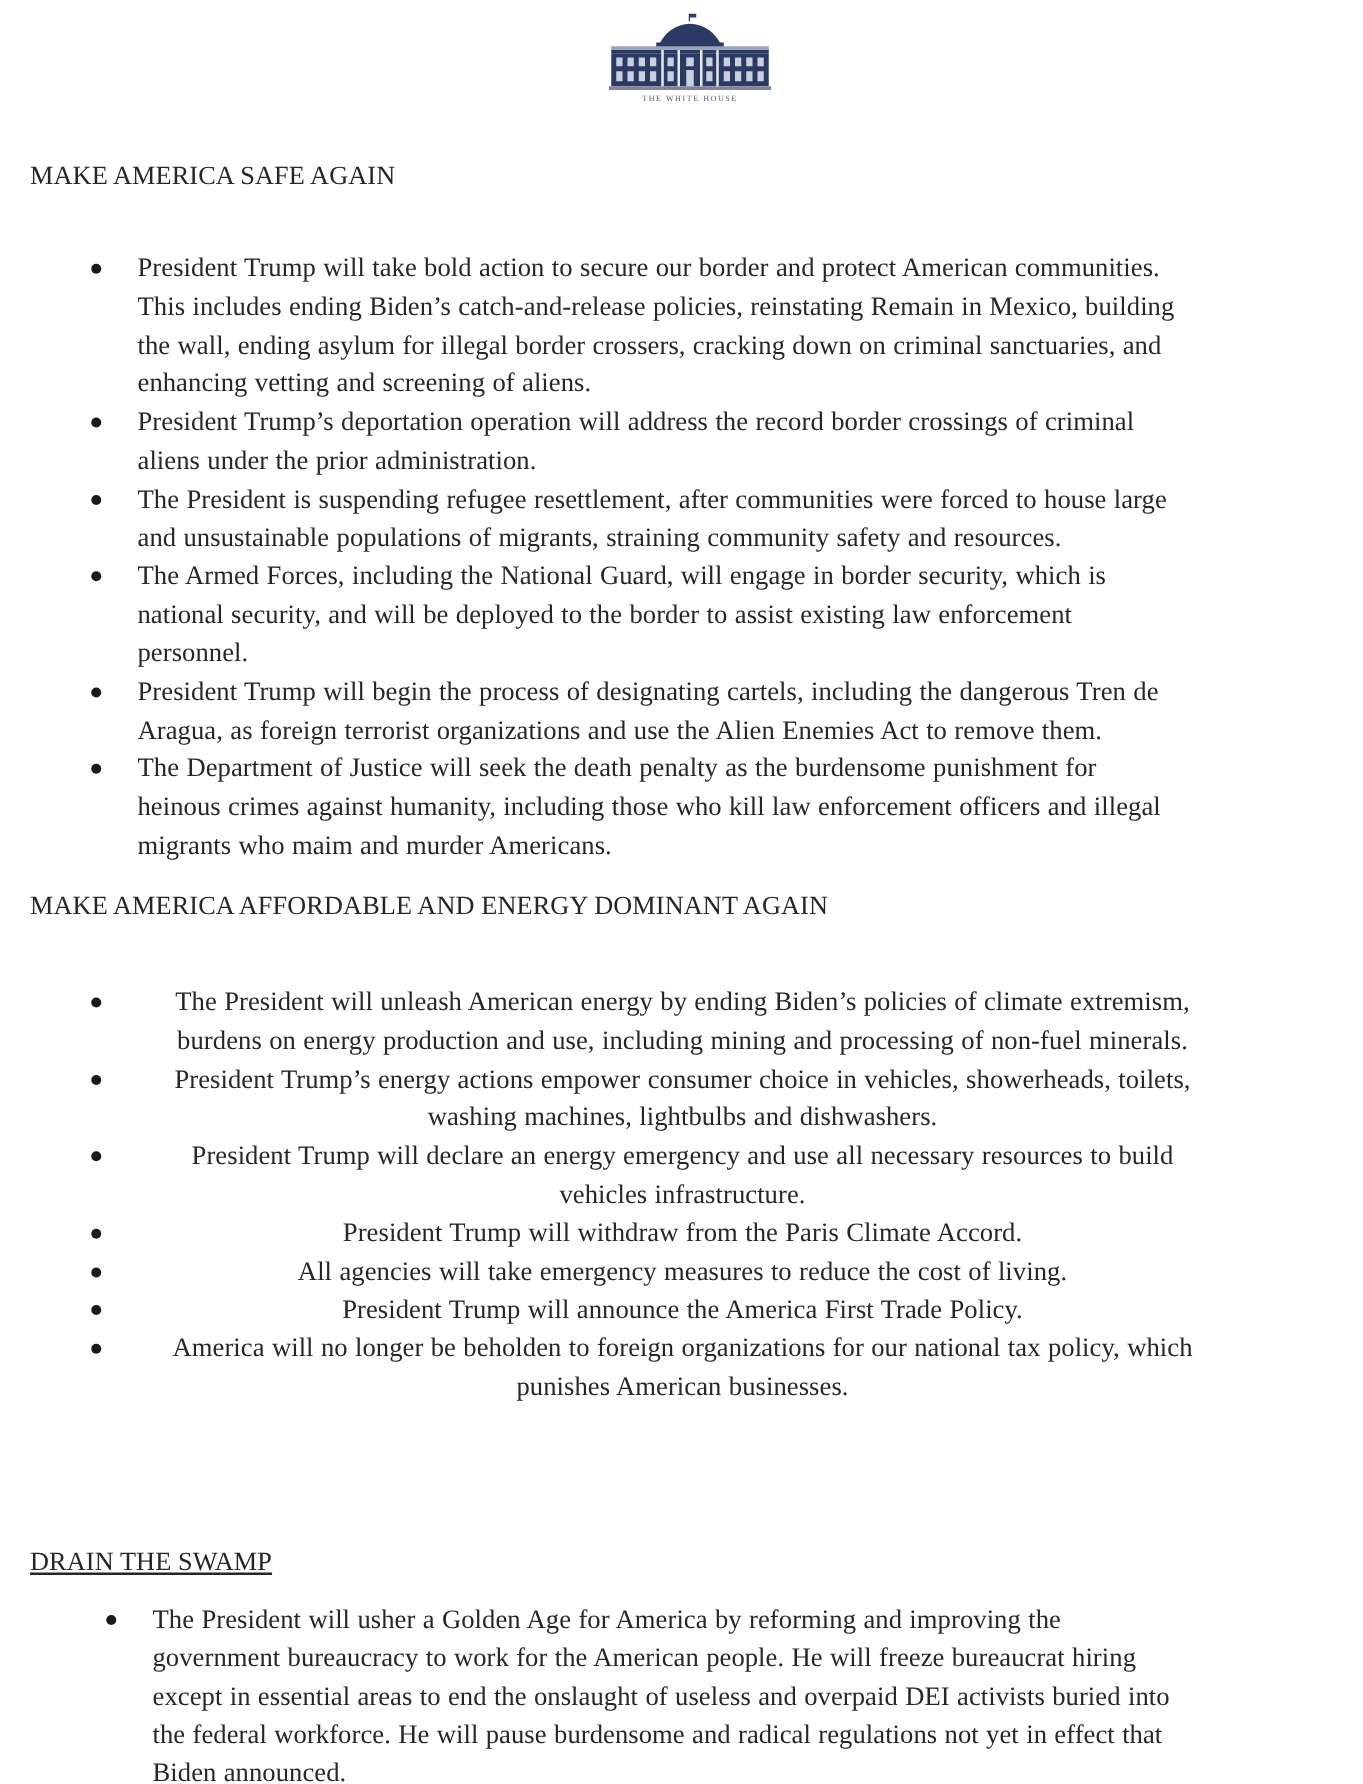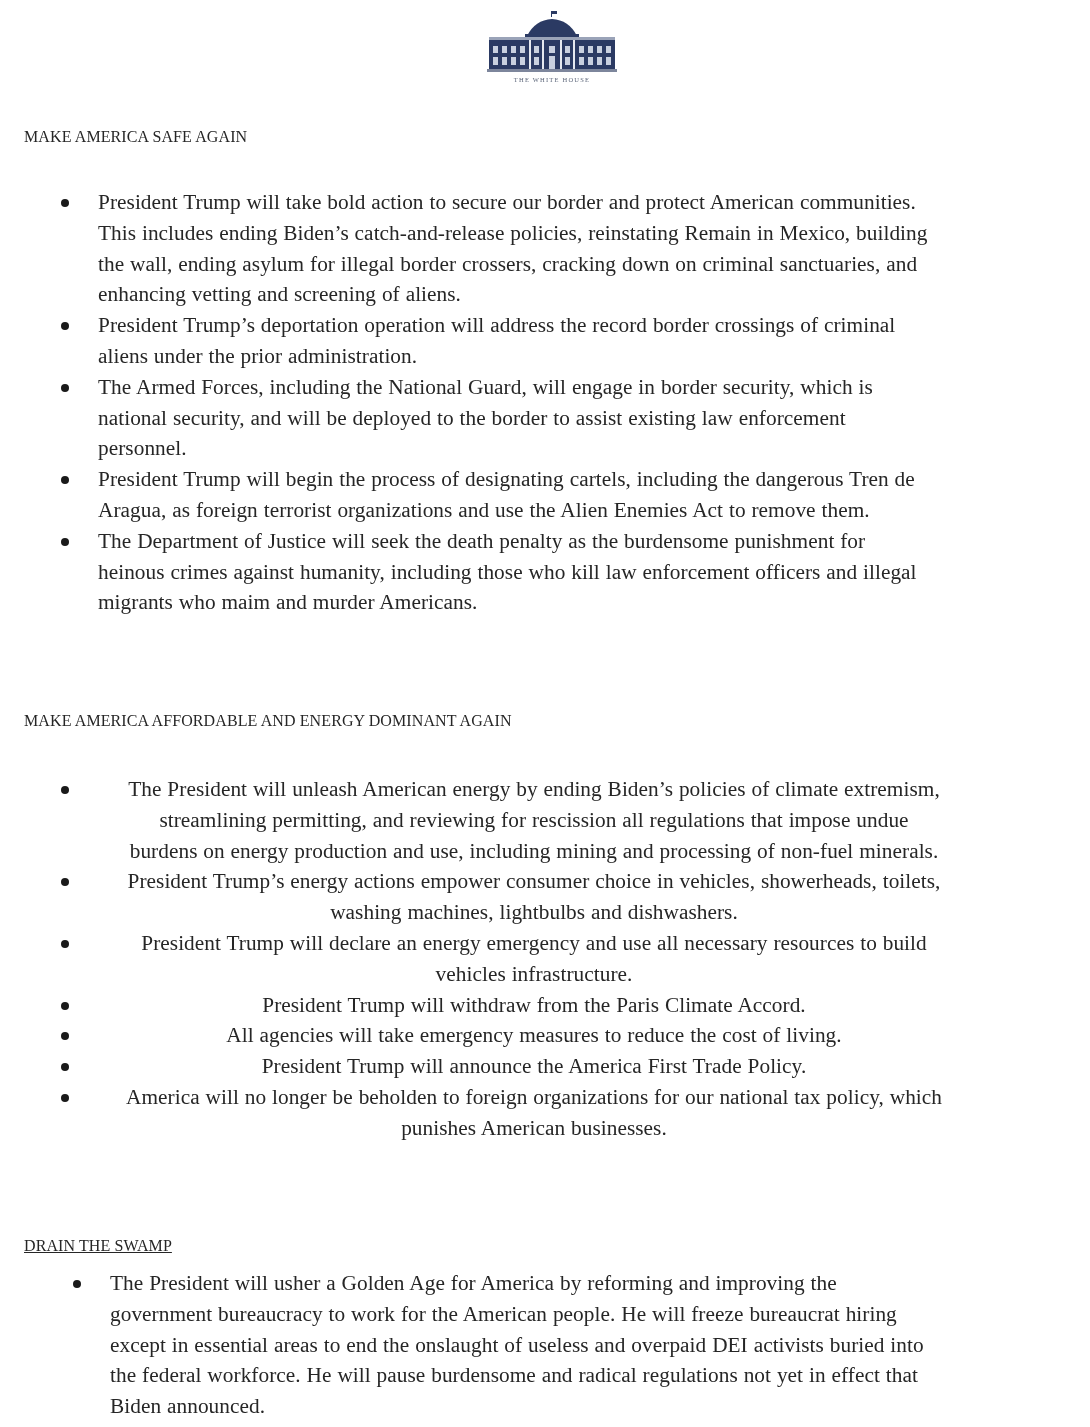--- a/index.html
+++ b/index.html
@@ -31,29 +31,29 @@
       text-align: center;
       font-size: 6.5px;
       letter-spacing: 1.2px;
       color: #5a6478;
       font-family: "Liberation Serif", serif;
     }
     .heading {
       position: absolute;
       left: 24px;
       font-family: "Liberation Serif", serif;
-      font-size: 16px;
+      font-size: 21px;
       letter-spacing: 0.1px;
       color: #262626;
       white-space: nowrap;
     }
     ul.bullets {
       position: absolute;
       left: 0;
-      margin: 0;
+      margin: 12px;
       padding: 0;
       list-style: none;
       width: 990px;
     }
     ul.bullets li {
       position: relative;
       padding-left: 98px;
       padding-right: 20px;
       font-family: "Liberation Serif", serif;
       font-size: 21.3px;
@@ -142,20 +142,27 @@
   <li>
       <span class="dot"></span>
     <span class="txt">
         <span class="line">President Trump’s deportation operation will address the record border crossings of criminal</span>
         <span class="line">aliens under the prior administration.</span>
       </span>
     </li>
   <li>
       <span class="dot"></span>
     <span class="txt">
+        <span class="line">The President is suspending refugee resettlement, after communities were forced to house large</span>
+        <span class="line">and unsustainable populations of migrants, straining community safety and resources.</span>
+      </span>
+    </li>
+  <li>
+      <span class="dot"></span>
+    <span class="txt">
         <span class="line">The Armed Forces, including the National Guard, will engage in border security, which is</span>
         <span class="line">national security, and will be deployed to the border to assist existing law enforcement</span>
         <span class="line">personnel.</span>
       </span>
     </li>
   <li>
       <span class="dot"></span>
     <span class="txt">
         <span class="line">President Trump will begin the process of designating cartels, including the dangerous Tren de</span>
         <span class="line">Aragua, as foreign terrorist organizations and use the Alien Enemies Act to remove them.</span>
@@ -170,21 +177,20 @@
       </span>
     </li>
 </ul>
 
 <div class="heading" style="top:712px;">MAKE AMERICA AFFORDABLE AND ENERGY DOMINANT AGAIN</div>
 <ul class="bullets" style="top:774px;text-align:center;">
   <li>
       <span class="dot"></span>
     <span class="txt">
         <span class="line">The President will unleash American energy by ending Biden’s policies of climate extremism,</span>
-        <span class="line">streamlining permitting, and reviewing for rescission all regulations that impose undue</span>
         <span class="line">burdens on energy production and use, including mining and processing of non-fuel minerals.</span>
       </span>
     </li>
   <li>
       <span class="dot"></span>
     <span class="txt">
         <span class="line">President Trump’s energy actions empower consumer choice in vehicles, showerheads, toilets,</span>
         <span class="line">washing machines, lightbulbs and dishwashers.</span>
       </span>
     </li>

